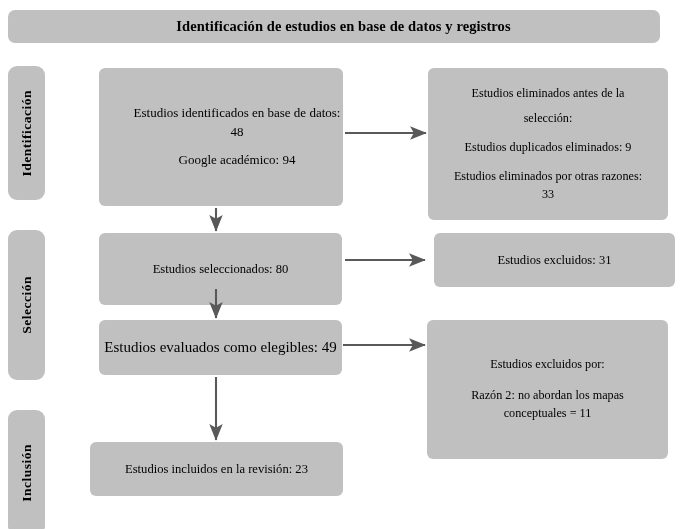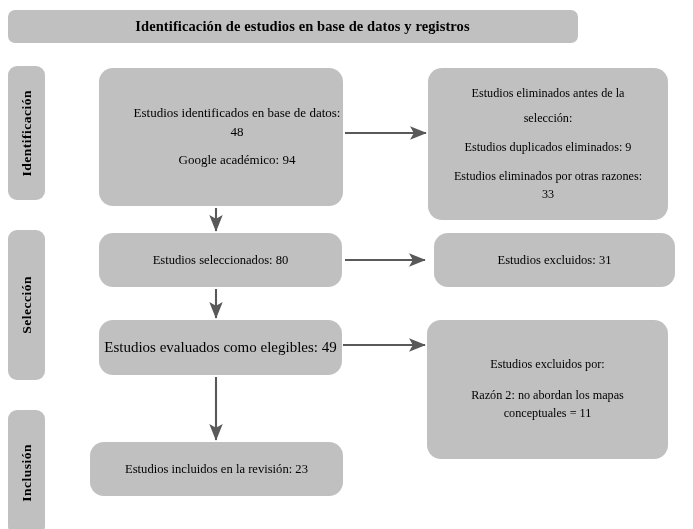--- a/index.html
+++ b/index.html
@@ -15,33 +15,33 @@
     overflow: hidden;
   }
   #diagram {
     position: relative;
     width: 693px;
     height: 529px;
   }
   .box {
     position: absolute;
     background: #c0c0c0;
-    border-radius: 14px;
+    border-radius: 6px;
     box-sizing: border-box;
     display: flex;
     align-items: center;
     justify-content: center;
     flex-direction: column;
     text-align: center;
     color: #000;
   }
   .header-bar {
     left: 8px;
     top: 10px;
-    width: 570px;
+    width: 652px;
     height: 33px;
     border-radius: 7px;
     font-weight: bold;
     font-size: 14.5px;
     letter-spacing: 0.1px;
     padding-left: 19px;
   }
   .stage {
     width: 37px;
     border-radius: 9px;
@@ -61,21 +61,21 @@
 
   .b-identified {
     left: 99px; top: 68px; width: 244px; height: 138px;
     font-size: 13px; line-height: 1.45; padding-left: 32px;
   }
   .b-removed {
     left: 428px; top: 68px; width: 240px; height: 152px;
     font-size: 12.2px; line-height: 1.45;
   }
   .b-screened {
-    left: 99px; top: 233px; width: 243px; height: 54px;
+    left: 99px; top: 233px; width: 243px; height: 72px;
     font-size: 12.6px;
   }
   .b-excluded1 {
     left: 427px; top: 233px; width: 241px; height: 54px;
     font-size: 12.6px;
     margin-left: 7px;
   }
   .b-eligible {
     left: 99px; top: 320px; width: 243px; height: 55px;
     font-size: 15px;

